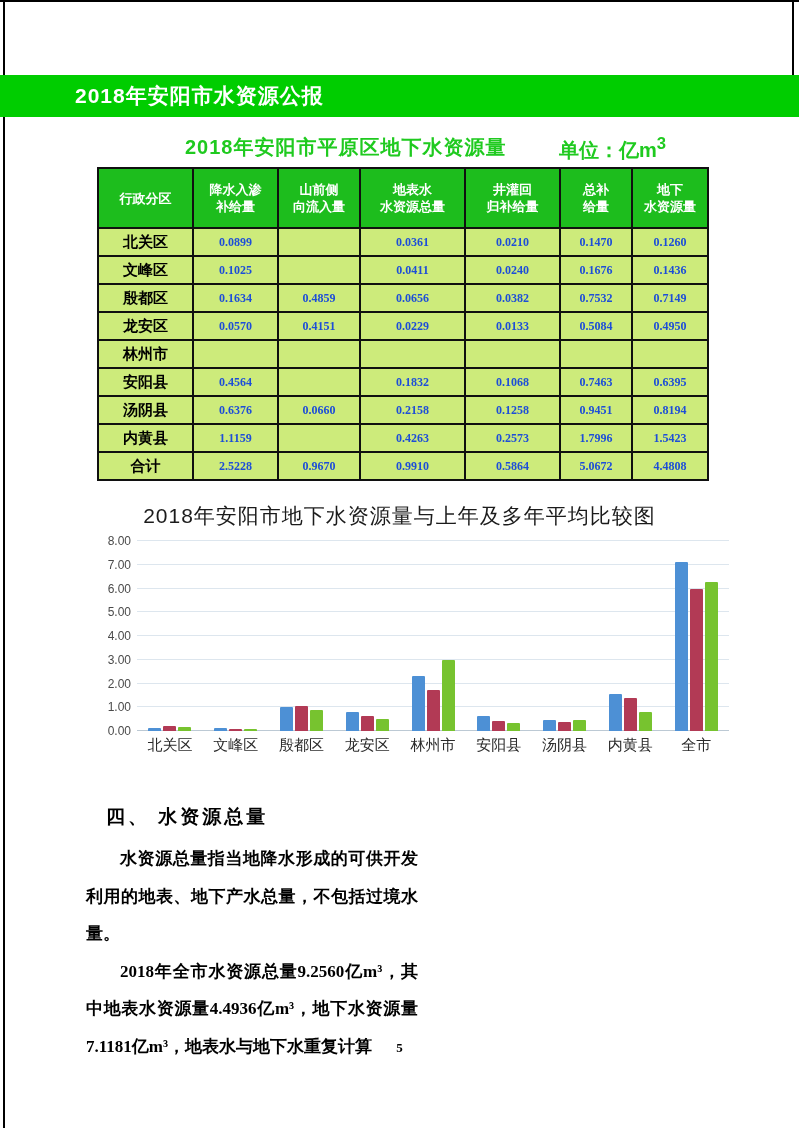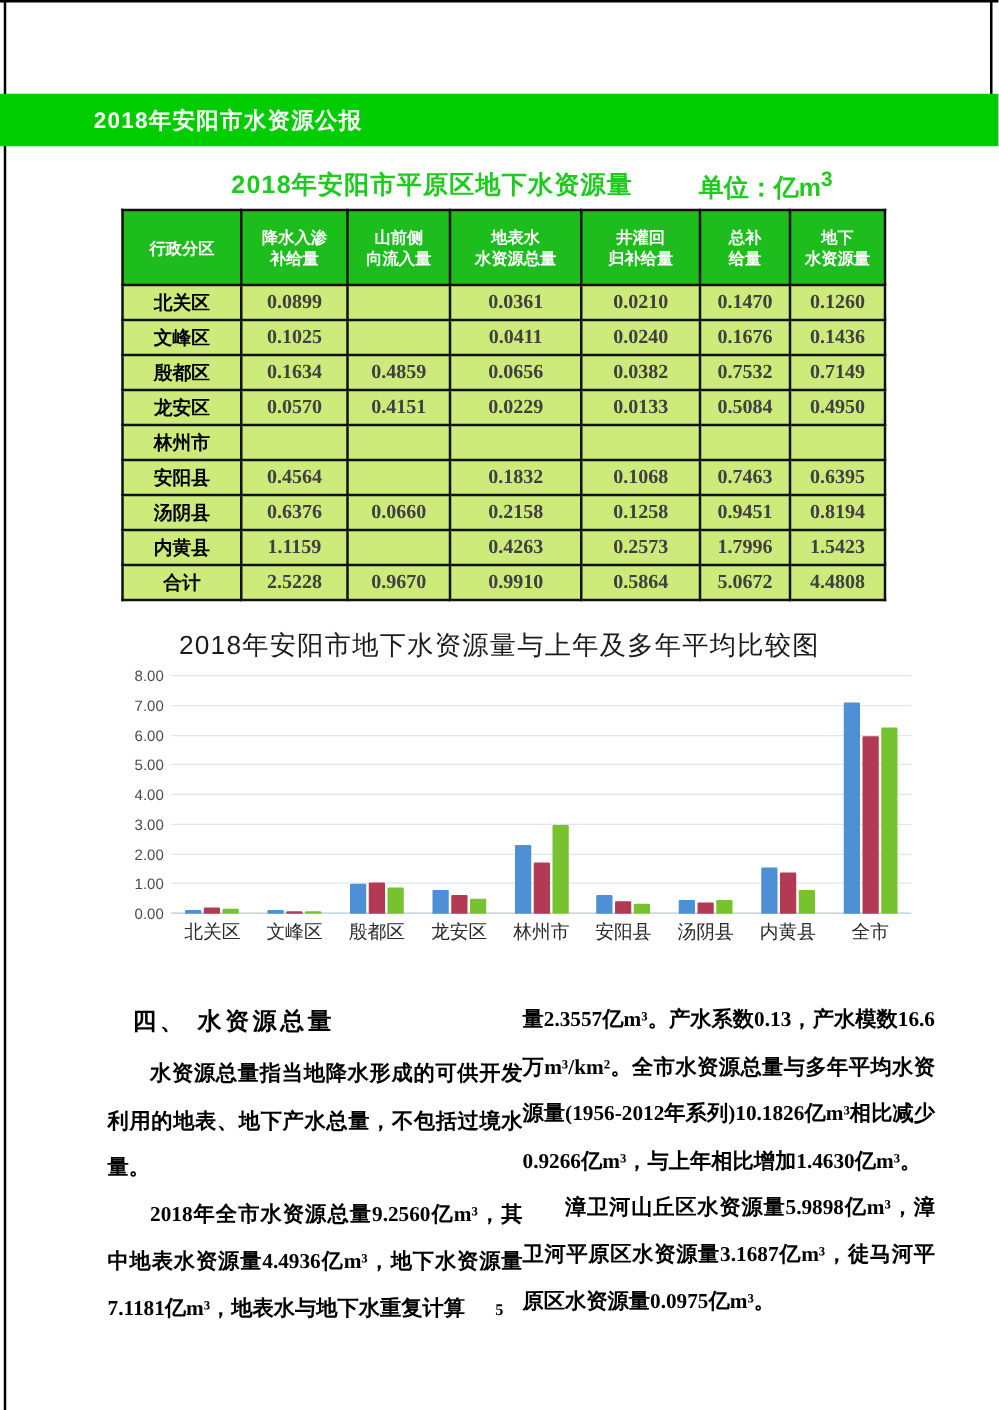--- a/index.html
+++ b/index.html
@@ -4,32 +4,32 @@
 <style>
   html,body{margin:0;padding:0;background:#fff;}
   .page{position:relative;width:799px;height:1128px;background:#ffffff;overflow:hidden;
         font-family:"Liberation Sans",sans-serif;}
   .frame-top{position:absolute;left:0;top:0;width:799px;height:2px;background:#000;}
   .frame-left{position:absolute;left:3px;top:0;width:2px;height:1128px;background:#000;}
   .frame-right{position:absolute;left:792px;top:0;width:2px;height:78px;background:#000;}
 
   .green-bar{position:absolute;left:0;top:75px;width:799px;height:42px;background:#00cd00;}
   .green-bar .title{position:absolute;left:75px;top:0;line-height:42px;color:#ffffff;
-        font-size:18px;font-weight:bold;letter-spacing:1px;}
+        font-size:21px;font-weight:bold;letter-spacing:1px;}
 
   .table-title-row{position:absolute;left:97px;top:134px;width:610px;height:30px;text-decoration:underline;}
   .table-title-row .t{position:absolute;left:88px;color:#1fca1f;font-size:20px;font-weight:bold;letter-spacing:1px;}
   .table-title-row .u{position:absolute;left:462px;color:#1fca1f;font-size:20px;font-weight:bold;}
 
   table.gw{position:absolute;left:97px;top:167px;border-collapse:collapse;table-layout:fixed;}
   table.gw th,table.gw td{border:2px solid #101010;padding:0;text-align:center;vertical-align:middle;}
   table.gw thead th{background:#1dbd1d;color:#ffffff;font-size:13px;line-height:17px;
         font-weight:bold;white-space:pre-line;height:58px;}
   table.gw tbody th{background:#cdeb7b;color:#000;font-size:15px;font-weight:bold;height:26px;}
-  table.gw tbody td{background:#cdeb7b;color:#404040;font-size:16px;font-weight:bold;
+  table.gw tbody td{background:#cdeb7b;color:#1d4ed8;font-size:12px;font-weight:bold;
         font-family:"Liberation Serif",serif;}
 
   .chart-title{position:absolute;left:0;top:502px;width:799px;text-align:center;
         font-size:21px;color:#1b1b1b;letter-spacing:1px;}
 
   .chart{position:absolute;left:95px;top:541px;width:640px;}
   .chart .plotwrap{position:relative;height:190px;margin-left:42px;width:592px;}
   .chart .gridline{position:absolute;left:0;width:100%;height:1px;background:#dde6ee;}
   .chart .baseline{position:absolute;left:0;bottom:0;width:100%;height:1px;background:#bcc9d4;}
   .chart .ylab{position:absolute;width:36px;text-align:right;right:100%;margin-right:6px;
@@ -263,19 +263,15 @@
         <div class="xlab">内黄县</div>
         <div class="xlab">全市</div>
       </div>
   </div>
 
   <div class="col-left">
     <h3 class="sec-heading">四、 水资源总量</h3>
     <p class="para indent">水资源总量指当地降水形成的可供开发利用的地表、地下产水总量，不包括过境水量。</p>
     <p class="para indent">2018年全市水资源总量9.2560亿m³，其中地表水资源量4.4936亿m³，地下水资源量7.1181亿m³，地表水与地下水重复计算</p>
   </div>
-  <div class="col-right">
-    <p class="para">量2.3557亿m³。产水系数0.13，产水模数16.6万m³/km²。全市水资源总量与多年平均水资源量(1956-2012年系列)10.1826亿m³相比减少0.9266亿m³，与上年相比增加1.4630亿m³。</p>
-    <p class="para indent">漳卫河山丘区水资源量5.9898亿m³，漳卫河平原区水资源量3.1687亿m³，徒马河平原区水资源量0.0975亿m³。</p>
-  </div>
 
   <div class="page-num">5</div>
 </div>
 
 </body></html>

